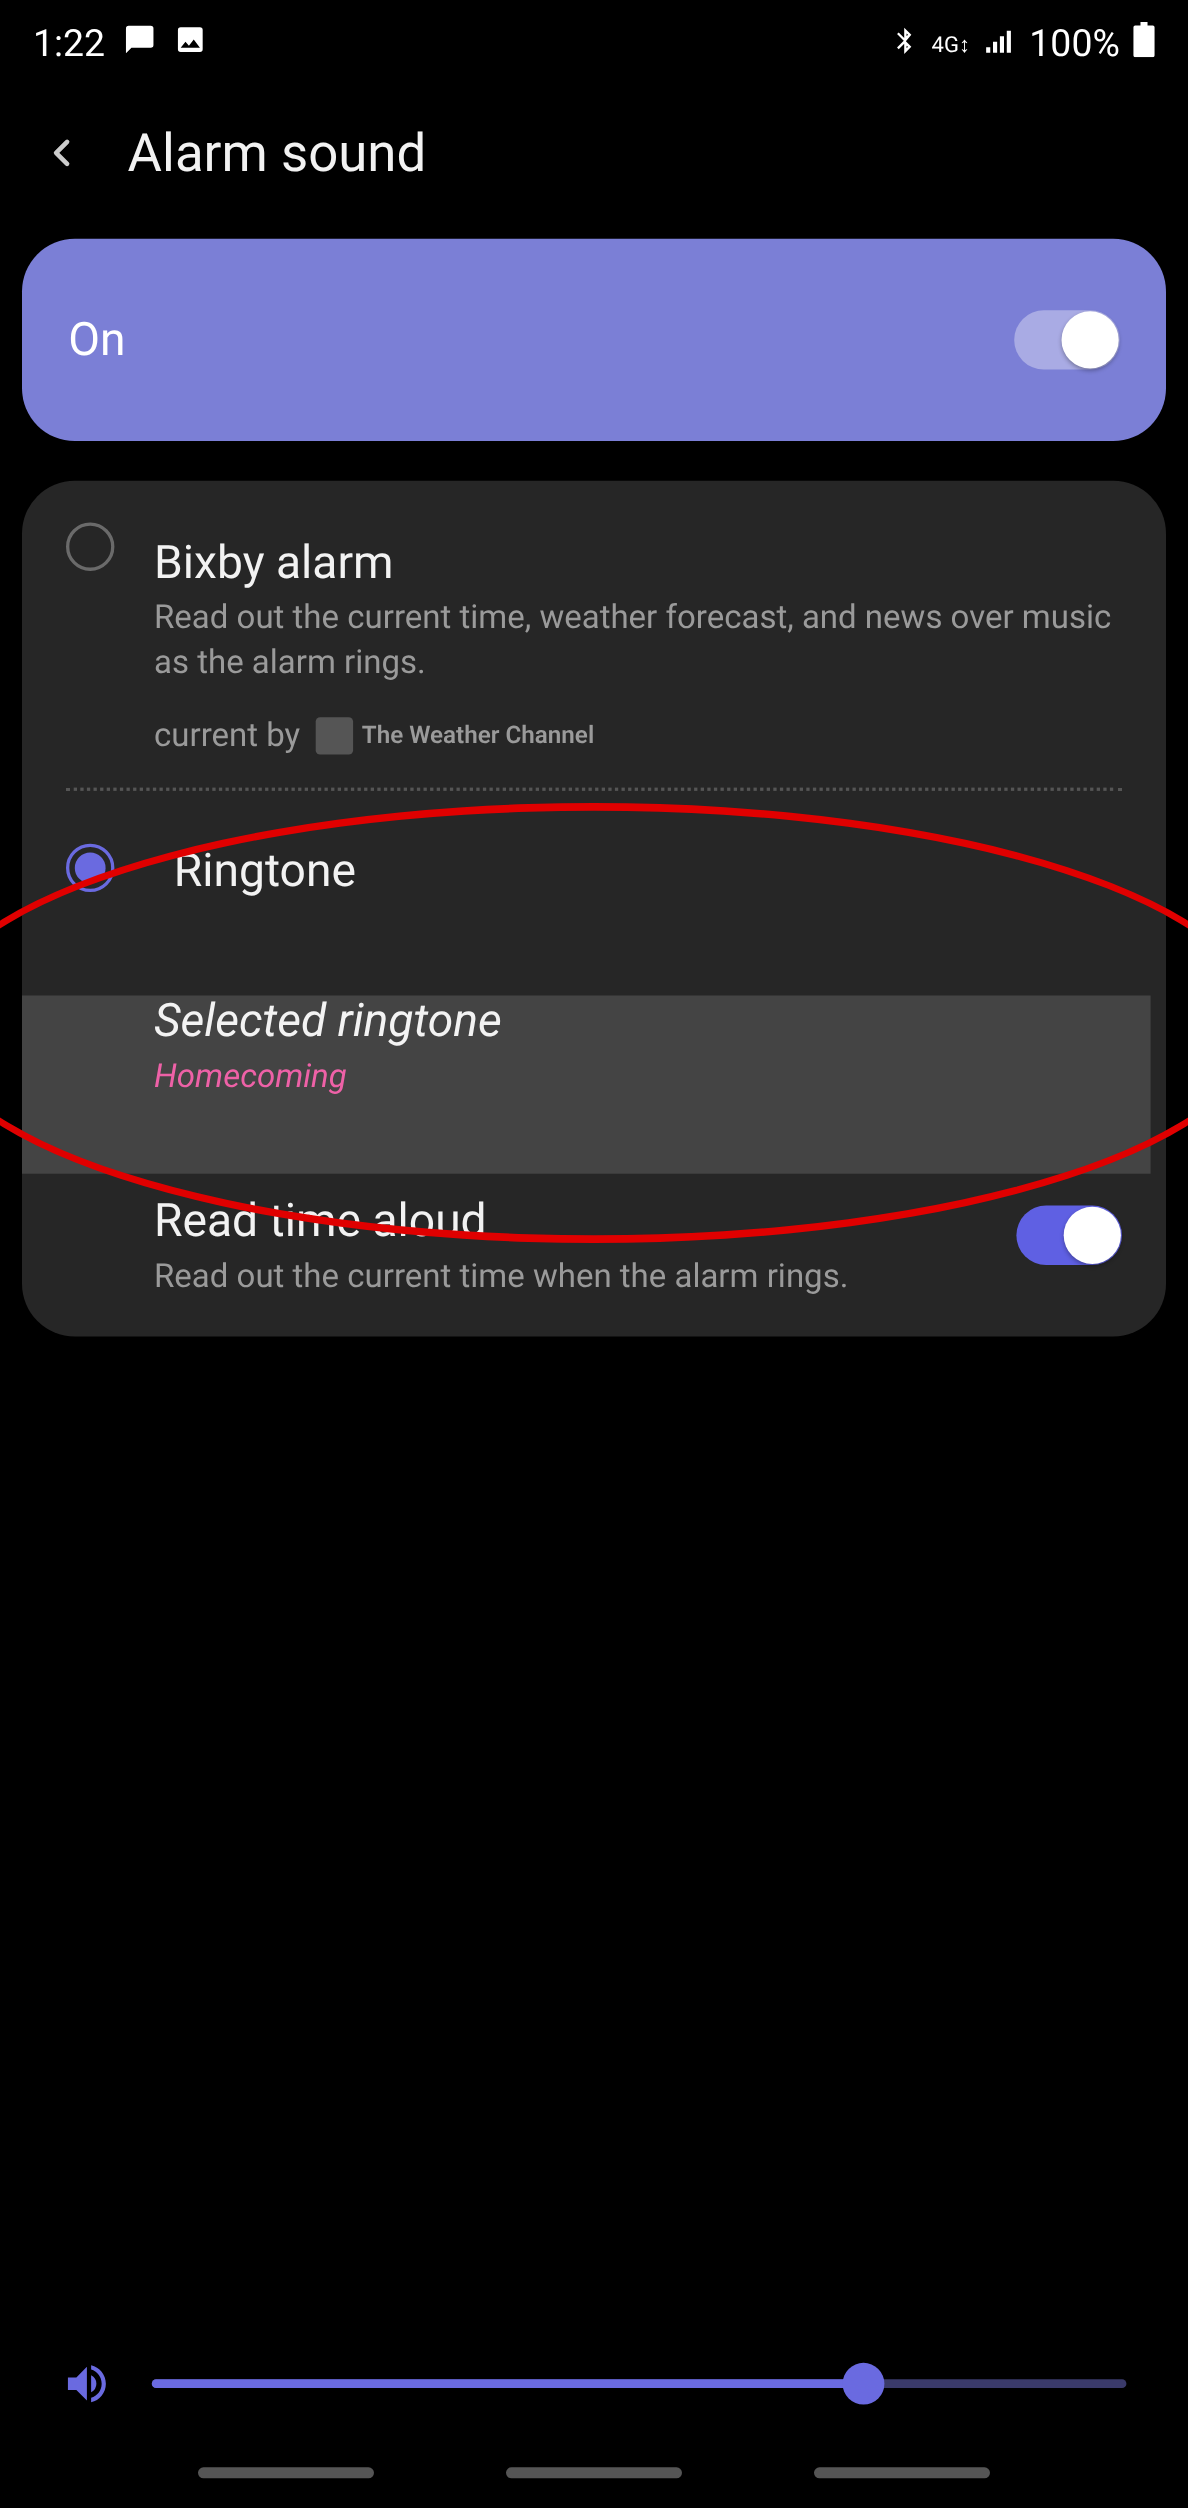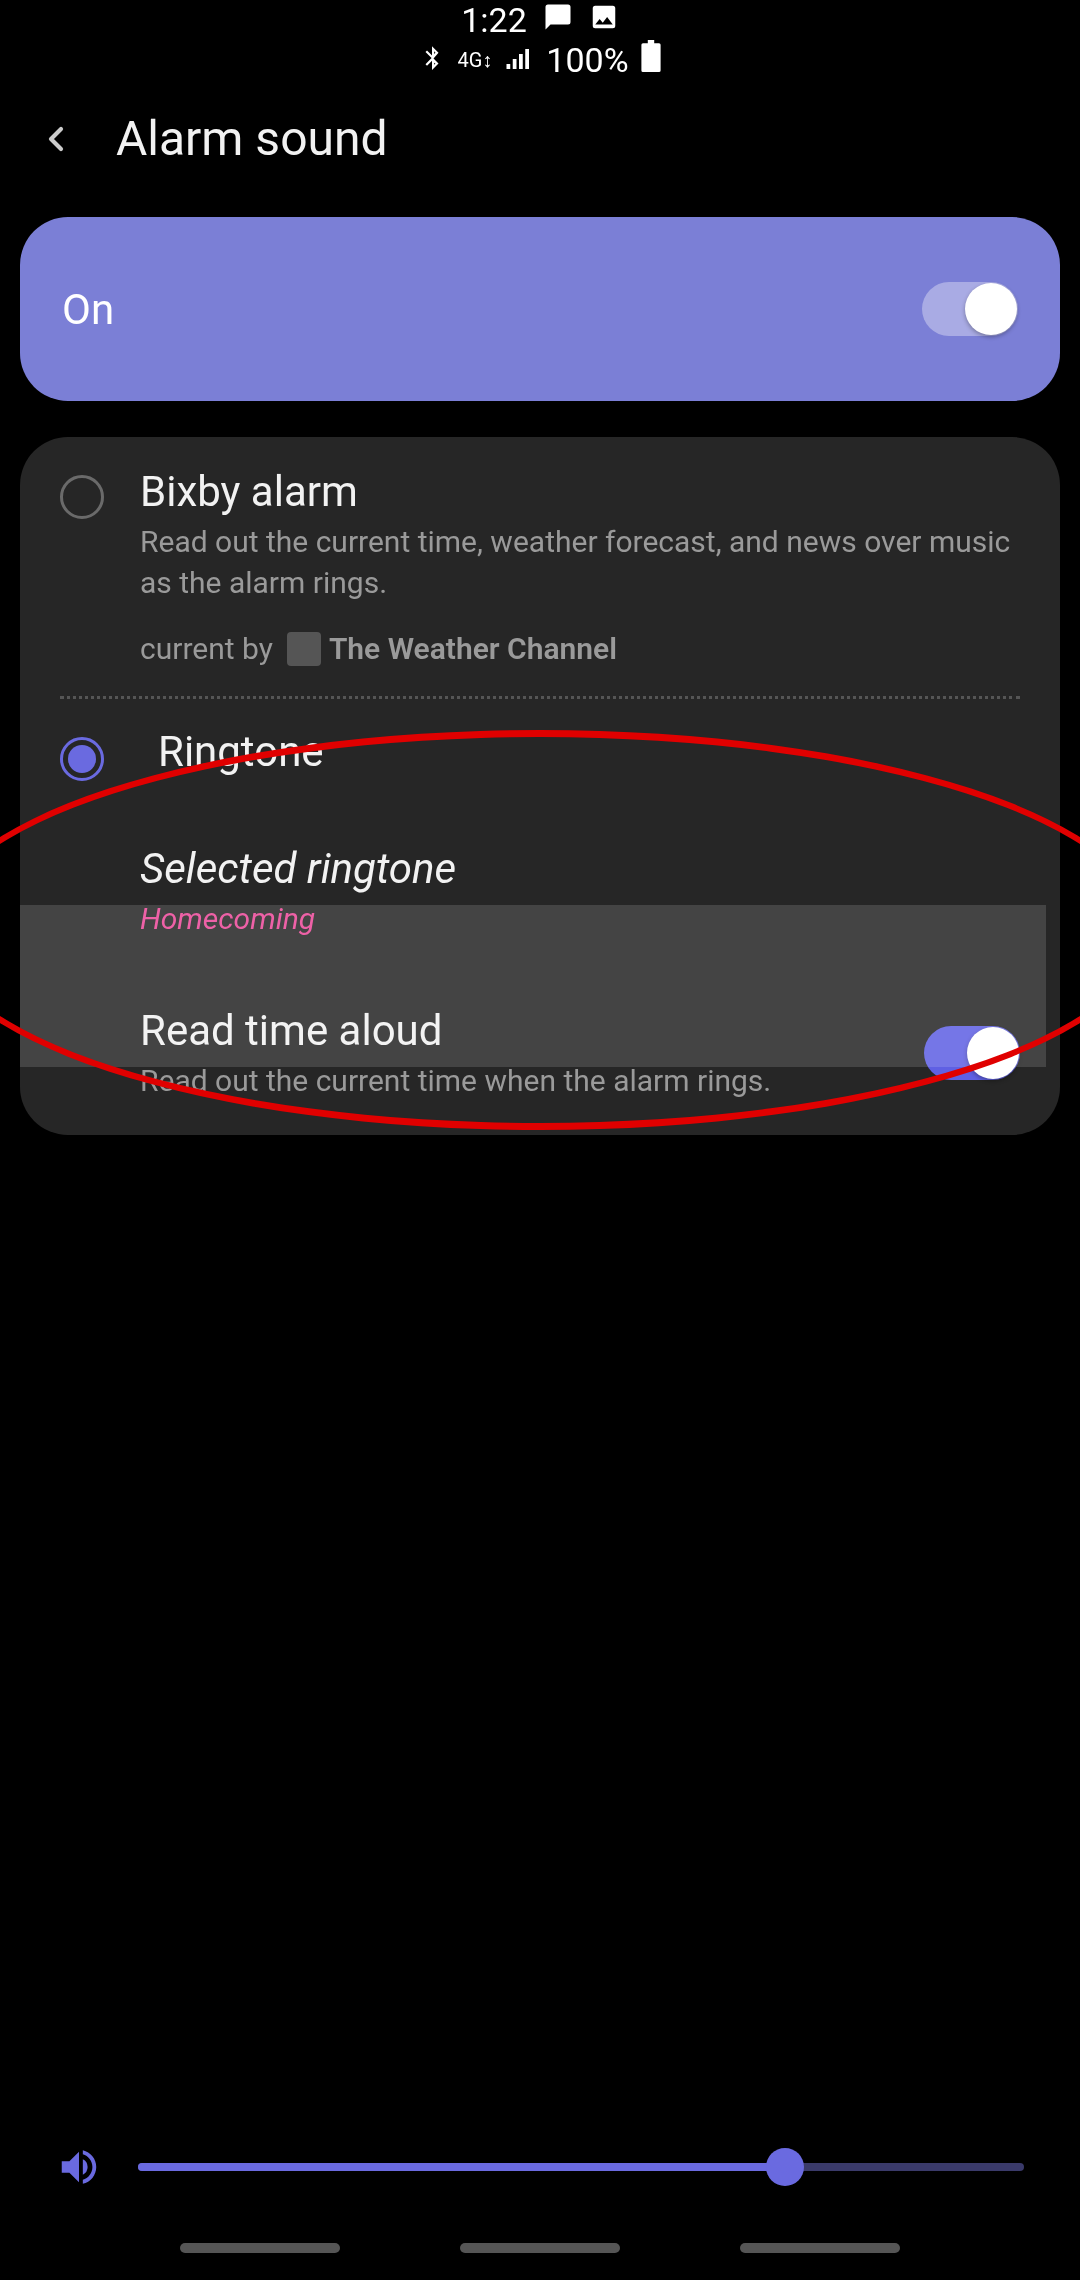--- a/index.html
+++ b/index.html
@@ -13,21 +13,20 @@
     position: relative;
   }
   .status-bar {
     height: 80px;
     display: flex;
     align-items: center;
     justify-content: space-between;
     padding: 0 30px;
     font-size: 34px;
     color: #fff;
-    flex-direction: column;
   }
   .status-left { display: flex; align-items: center; gap: 16px; }
   .status-right { display: flex; align-items: center; gap: 12px; }
   .header {
     display: flex;
     align-items: center;
     padding: 30px 36px 50px 36px;
     gap: 40px;
   }
   .back-arrow svg { display: block; }
@@ -92,42 +91,42 @@
   .radio.selected::after {
     content: "";
     position: absolute;
     width: 28px; height: 28px;
     background: #6a6ae0;
     border-radius: 50%;
     top: 5px; left: 5px;
   }
   .spacer-radio { width: 44px; flex-shrink: 0; }
   .row-content { flex: 1; }
-  .row-title { font-size: 42px; color: #f2f2f2; margin-bottom: 6px; }
+  .row-title { font-size: 42px; color: #f2f2f2; margin-bottom: 6px; margin-top: 20px; }
   .row-sub { font-size: 30px; color: #9a9a9a; line-height: 1.35; }
   .row-sub.accent { color: #ec4899; }
   .powered {
     display: flex;
     align-items: center;
     gap: 14px;
     margin-top: 28px;
     font-size: 30px;
     color: #9a9a9a;
   }
   .twc-badge {
     display: flex;
     align-items: center;
     gap: 8px;
   }
   .twc-icon {
     width: 34px; height: 34px;
     background: #555;
     border-radius: 4px;
   }
-  .twc-text { color: #9a9a9a; font-weight: 600; font-size: 30px; }
+  .twc-text { color: #9a9a9a; font-weight: 600; font-size: 22px; }
   .dotted-divider {
     border: none;
     border-top: 3px dotted #555;
     margin: 0 40px;
   }
   .selected-ringtone-row {
     padding: 34px 40px 38px 40px;
     display: flex;
     gap: 36px;
     font-style: italic;

